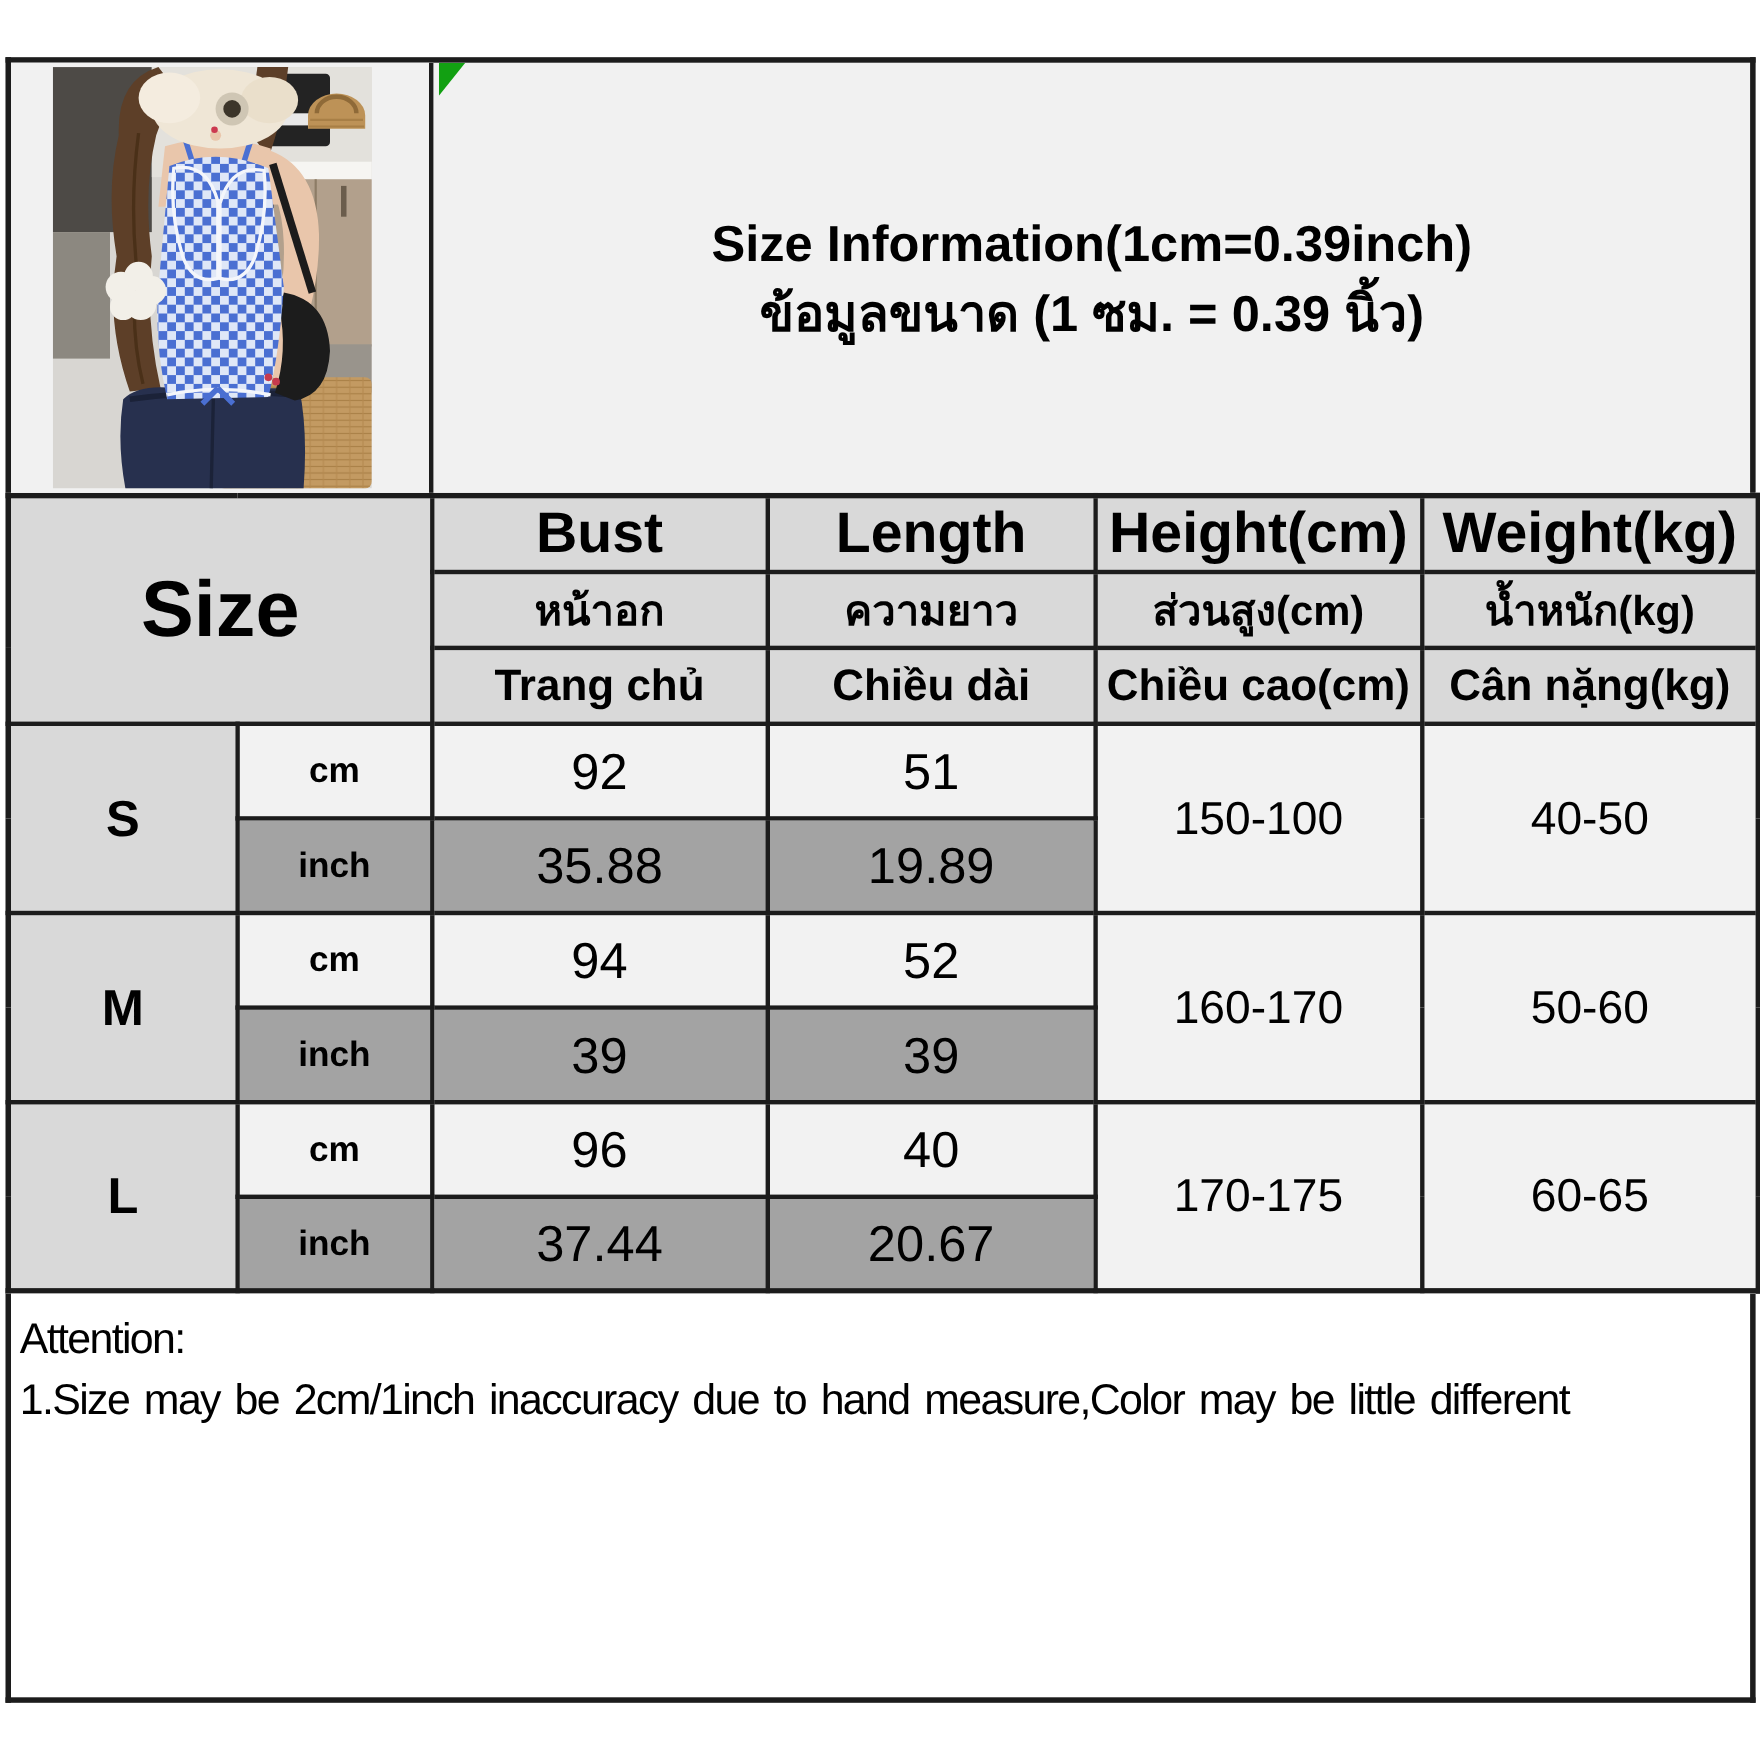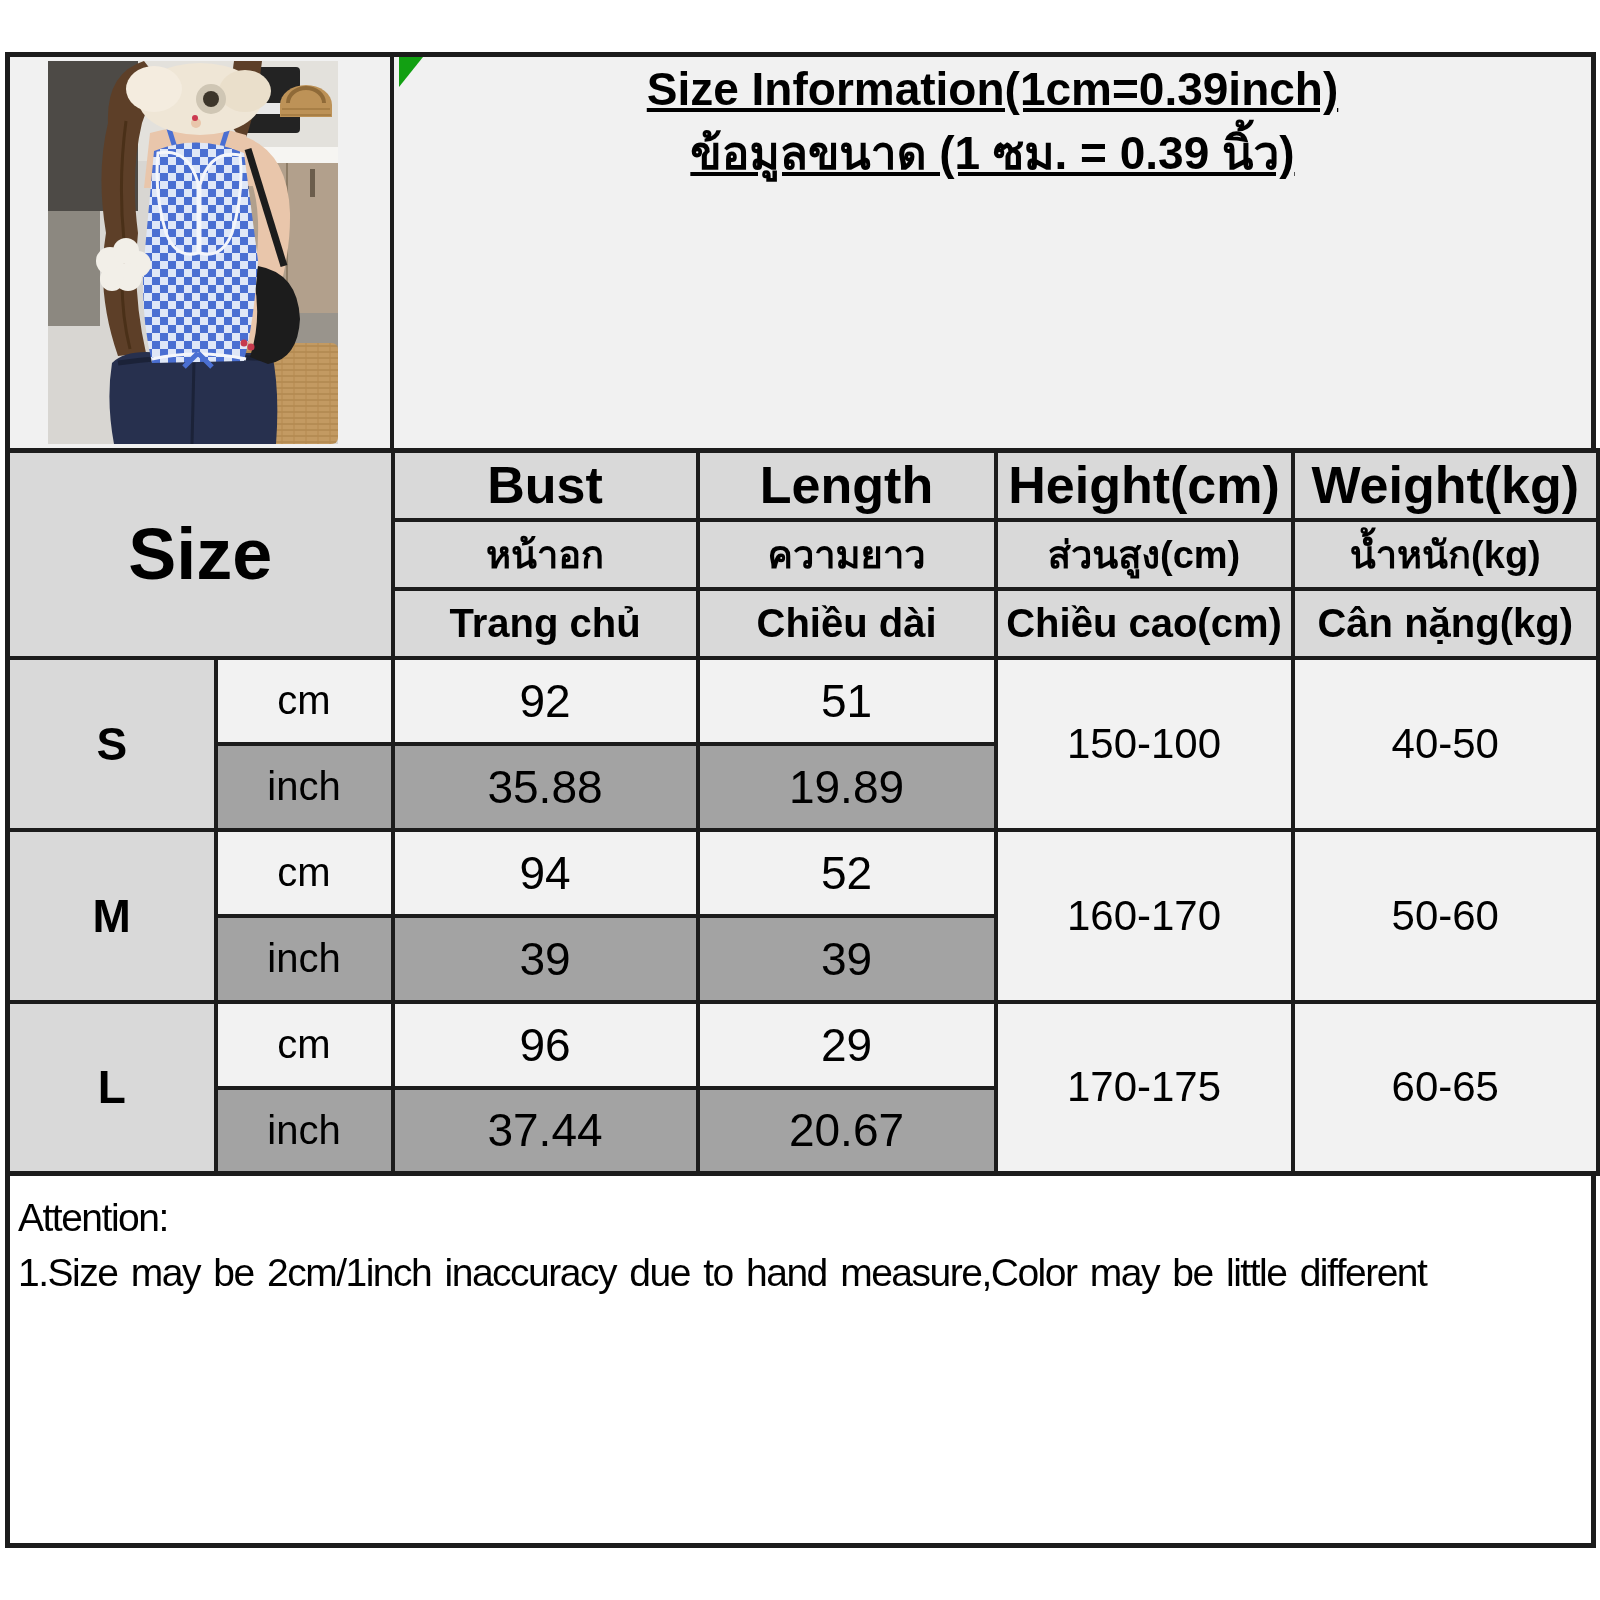--- a/index.html
+++ b/index.html
@@ -15,43 +15,43 @@
     background:#f1f1f1;border:5px solid #1c1c1c;border-bottom:none;
     display:flex;position:relative;
   }
   .photo-cell{
     flex:0 0 380px;border-right:4px solid #1c1c1c;
     display:flex;align-items:center;position:relative;background:#f1f1f1;
   }
   .photo{margin-left:38px;display:block;filter:blur(0.7px);}
   .green-corner{position:absolute;left:389px;top:0;}
   .title-cell{
-    flex:1;display:flex;flex-direction:column;
-    align-items:center;text-align:center;text-decoration:underline;
+    flex:1;display:flex;flex-direction:column;justify-content:center;
+    align-items:center;text-align:center;
   }
   .title-line{font-weight:bold;font-size:46px;line-height:64px;white-space:nowrap;}
 
   
   table.size-table{
     border-collapse:collapse;table-layout:fixed;width:1591px;
     border:5px solid #1c1c1c;background:#ffffff;
   }
   table.size-table td{
     border:4px solid #1c1c1c;text-align:center;vertical-align:middle;
     padding:0;overflow:hidden;white-space:nowrap;
   }
   tr.hrow{height:69px;}
   tr.drow{height:86px;}
   td.corner{background:#d9d9d9;font-weight:bold;font-size:72px;}
   td.hd{background:#d9d9d9;font-weight:bold;}
   td.hd-en{font-size:52px;}
   td.hd-th{font-size:38px;}
   td.hd-vi{font-size:40px;}
   td.size-letter{background:#d9d9d9;font-weight:bold;font-size:46px;}
-  td.unit{font-weight:normal;font-size:40px;}
+  td.unit{font-weight:bold;font-size:32px;}
   td.val{font-size:46px;font-weight:normal;}
   td.range{font-size:42px;background:#f2f2f2;font-weight:normal;}
   td.cm-bg{background:#f2f2f2;}
   td.inch-bg{background:#a3a3a3;}
 
   
   .attention{
     box-sizing:border-box;width:1591px;height:372px;
     border:5px solid #1c1c1c;border-top:none;background:#ffffff;
     padding:14px 12px 0 8px;
@@ -229,21 +229,21 @@
       <tr class="drow">
         <td class="unit inch-bg">inch</td>
         <td class="val inch-bg">39</td>
         <td class="val inch-bg">39</td>
       </tr>
 
       <tr class="drow">
         <td class="size-letter" rowspan="2">L</td>
         <td class="unit cm-bg">cm</td>
         <td class="val cm-bg">96</td>
-        <td class="val cm-bg">29</td>
+        <td class="val cm-bg">40</td>
         <td class="range" rowspan="2">170-175</td>
         <td class="range" rowspan="2">60-65</td>
       </tr>
       <tr class="drow">
         <td class="unit inch-bg">inch</td>
         <td class="val inch-bg">37.44</td>
         <td class="val inch-bg">20.67</td>
       </tr>
     </tbody>
   </table>

